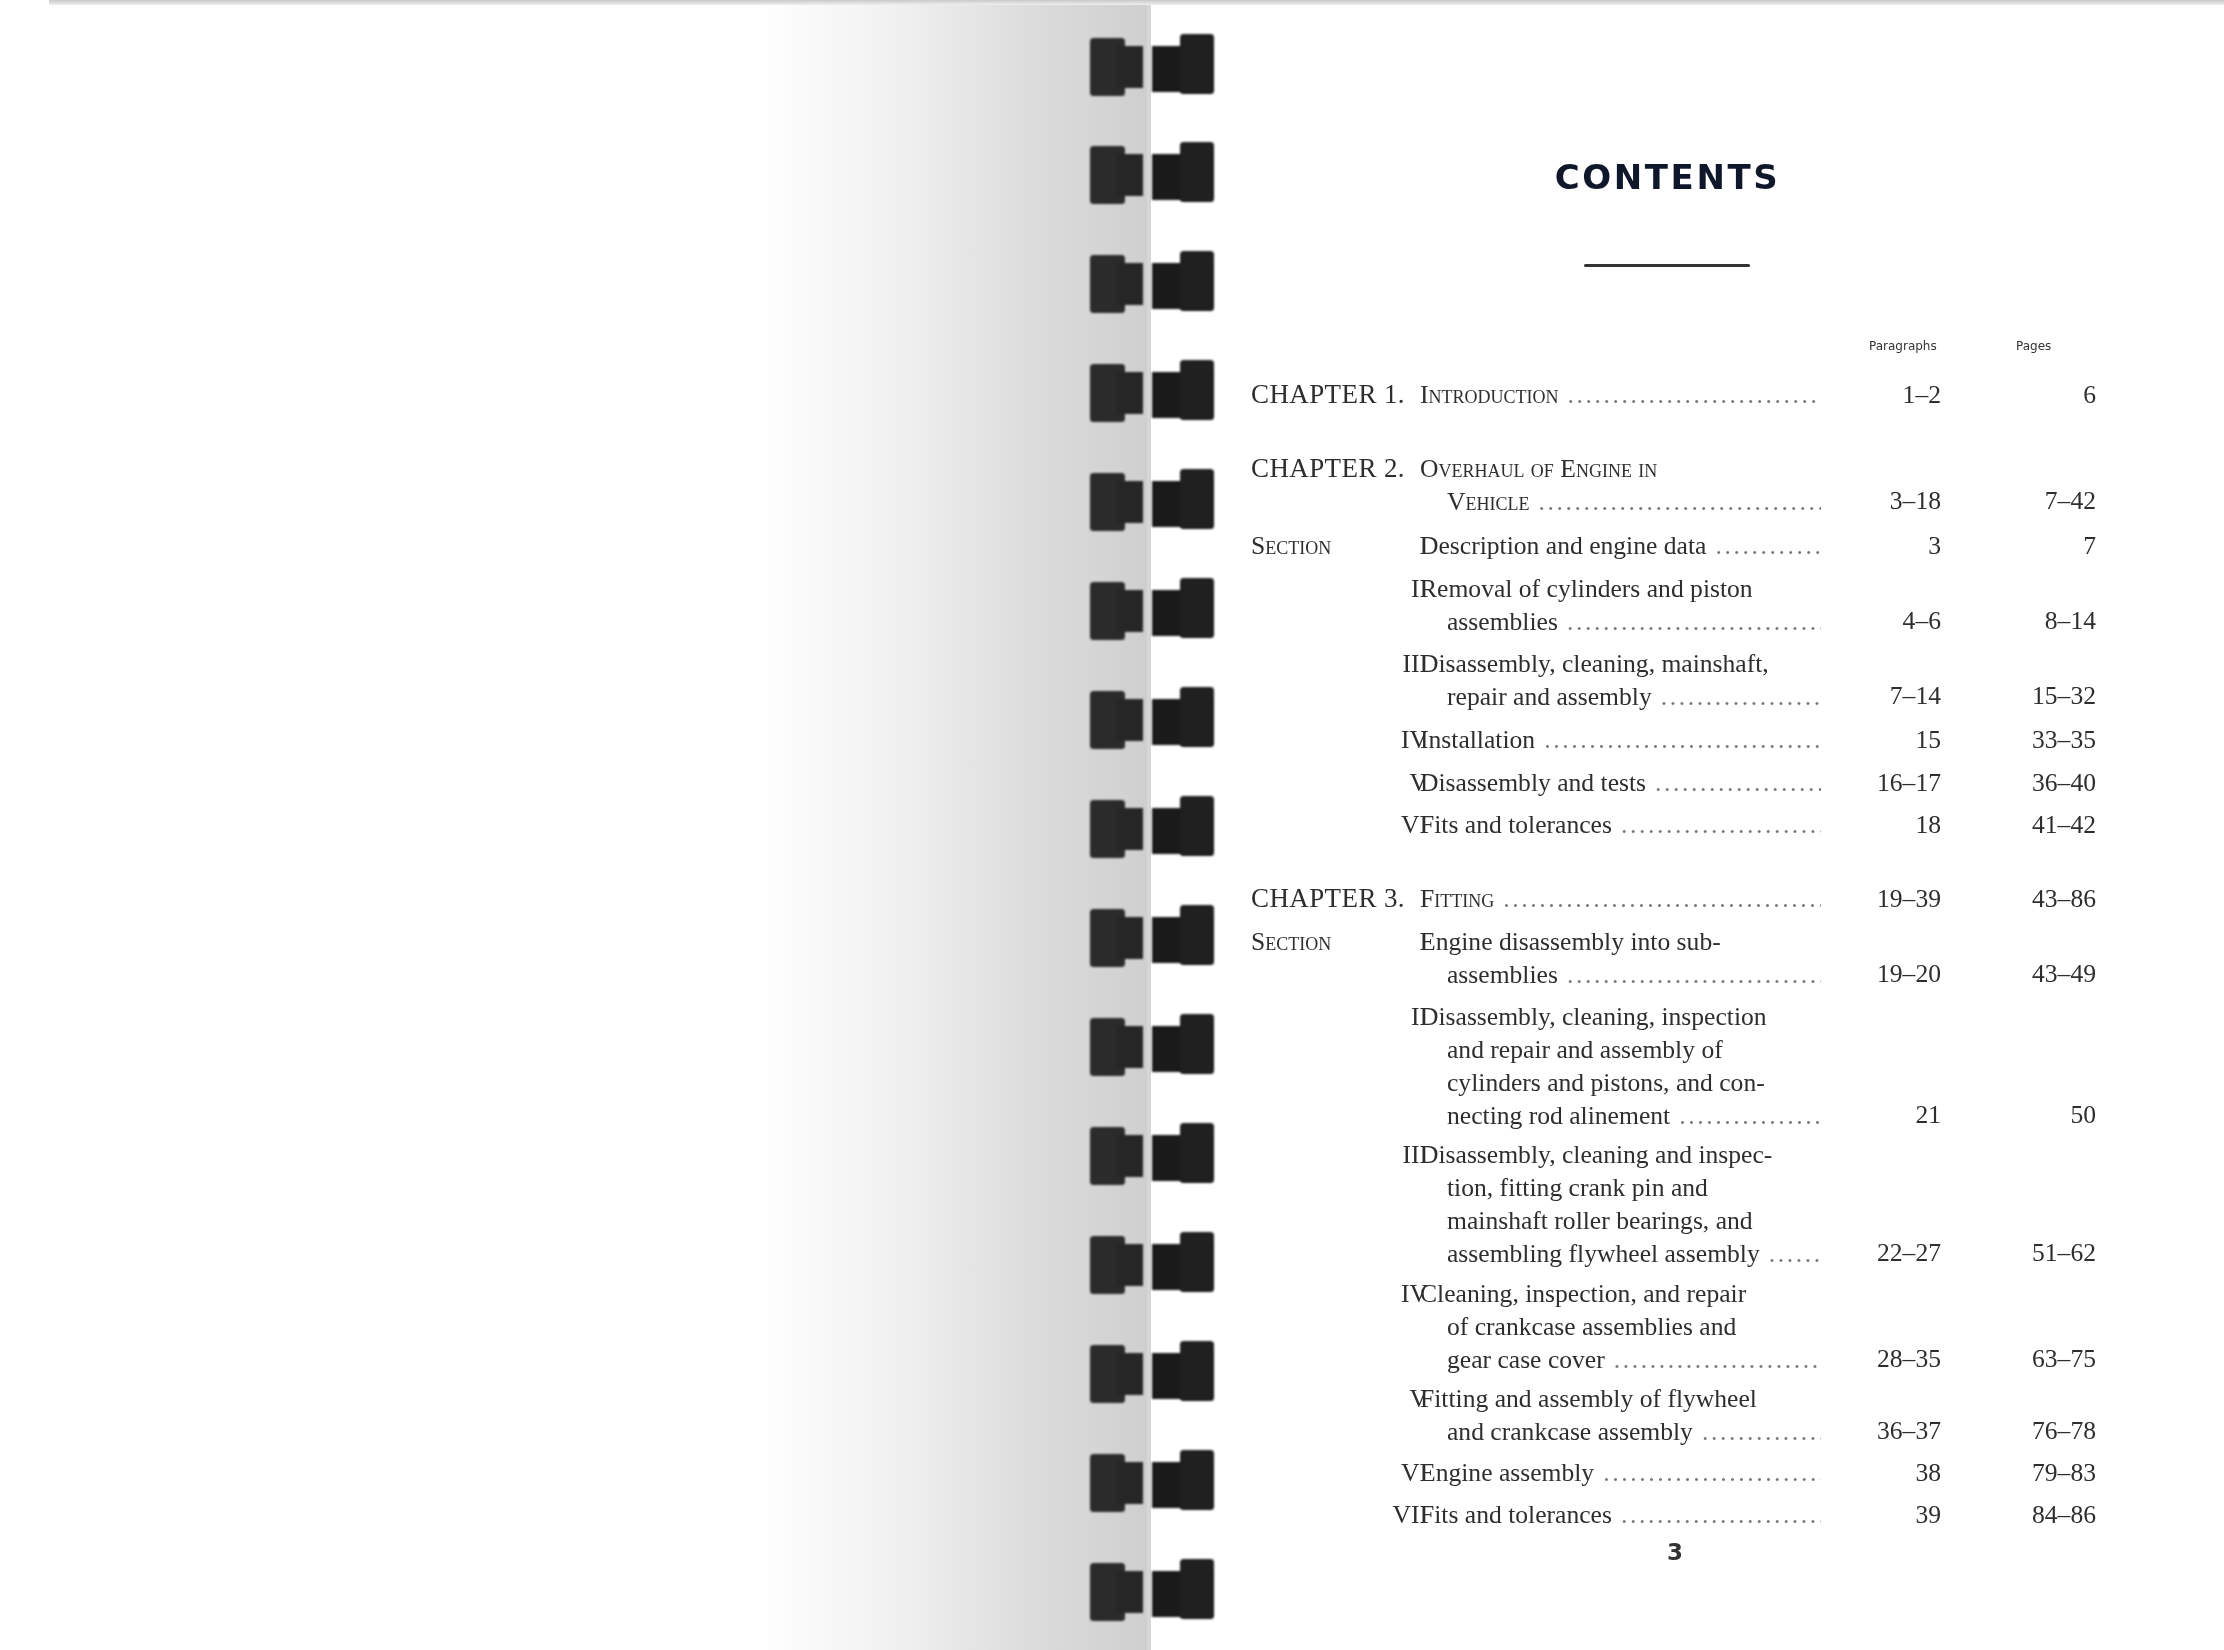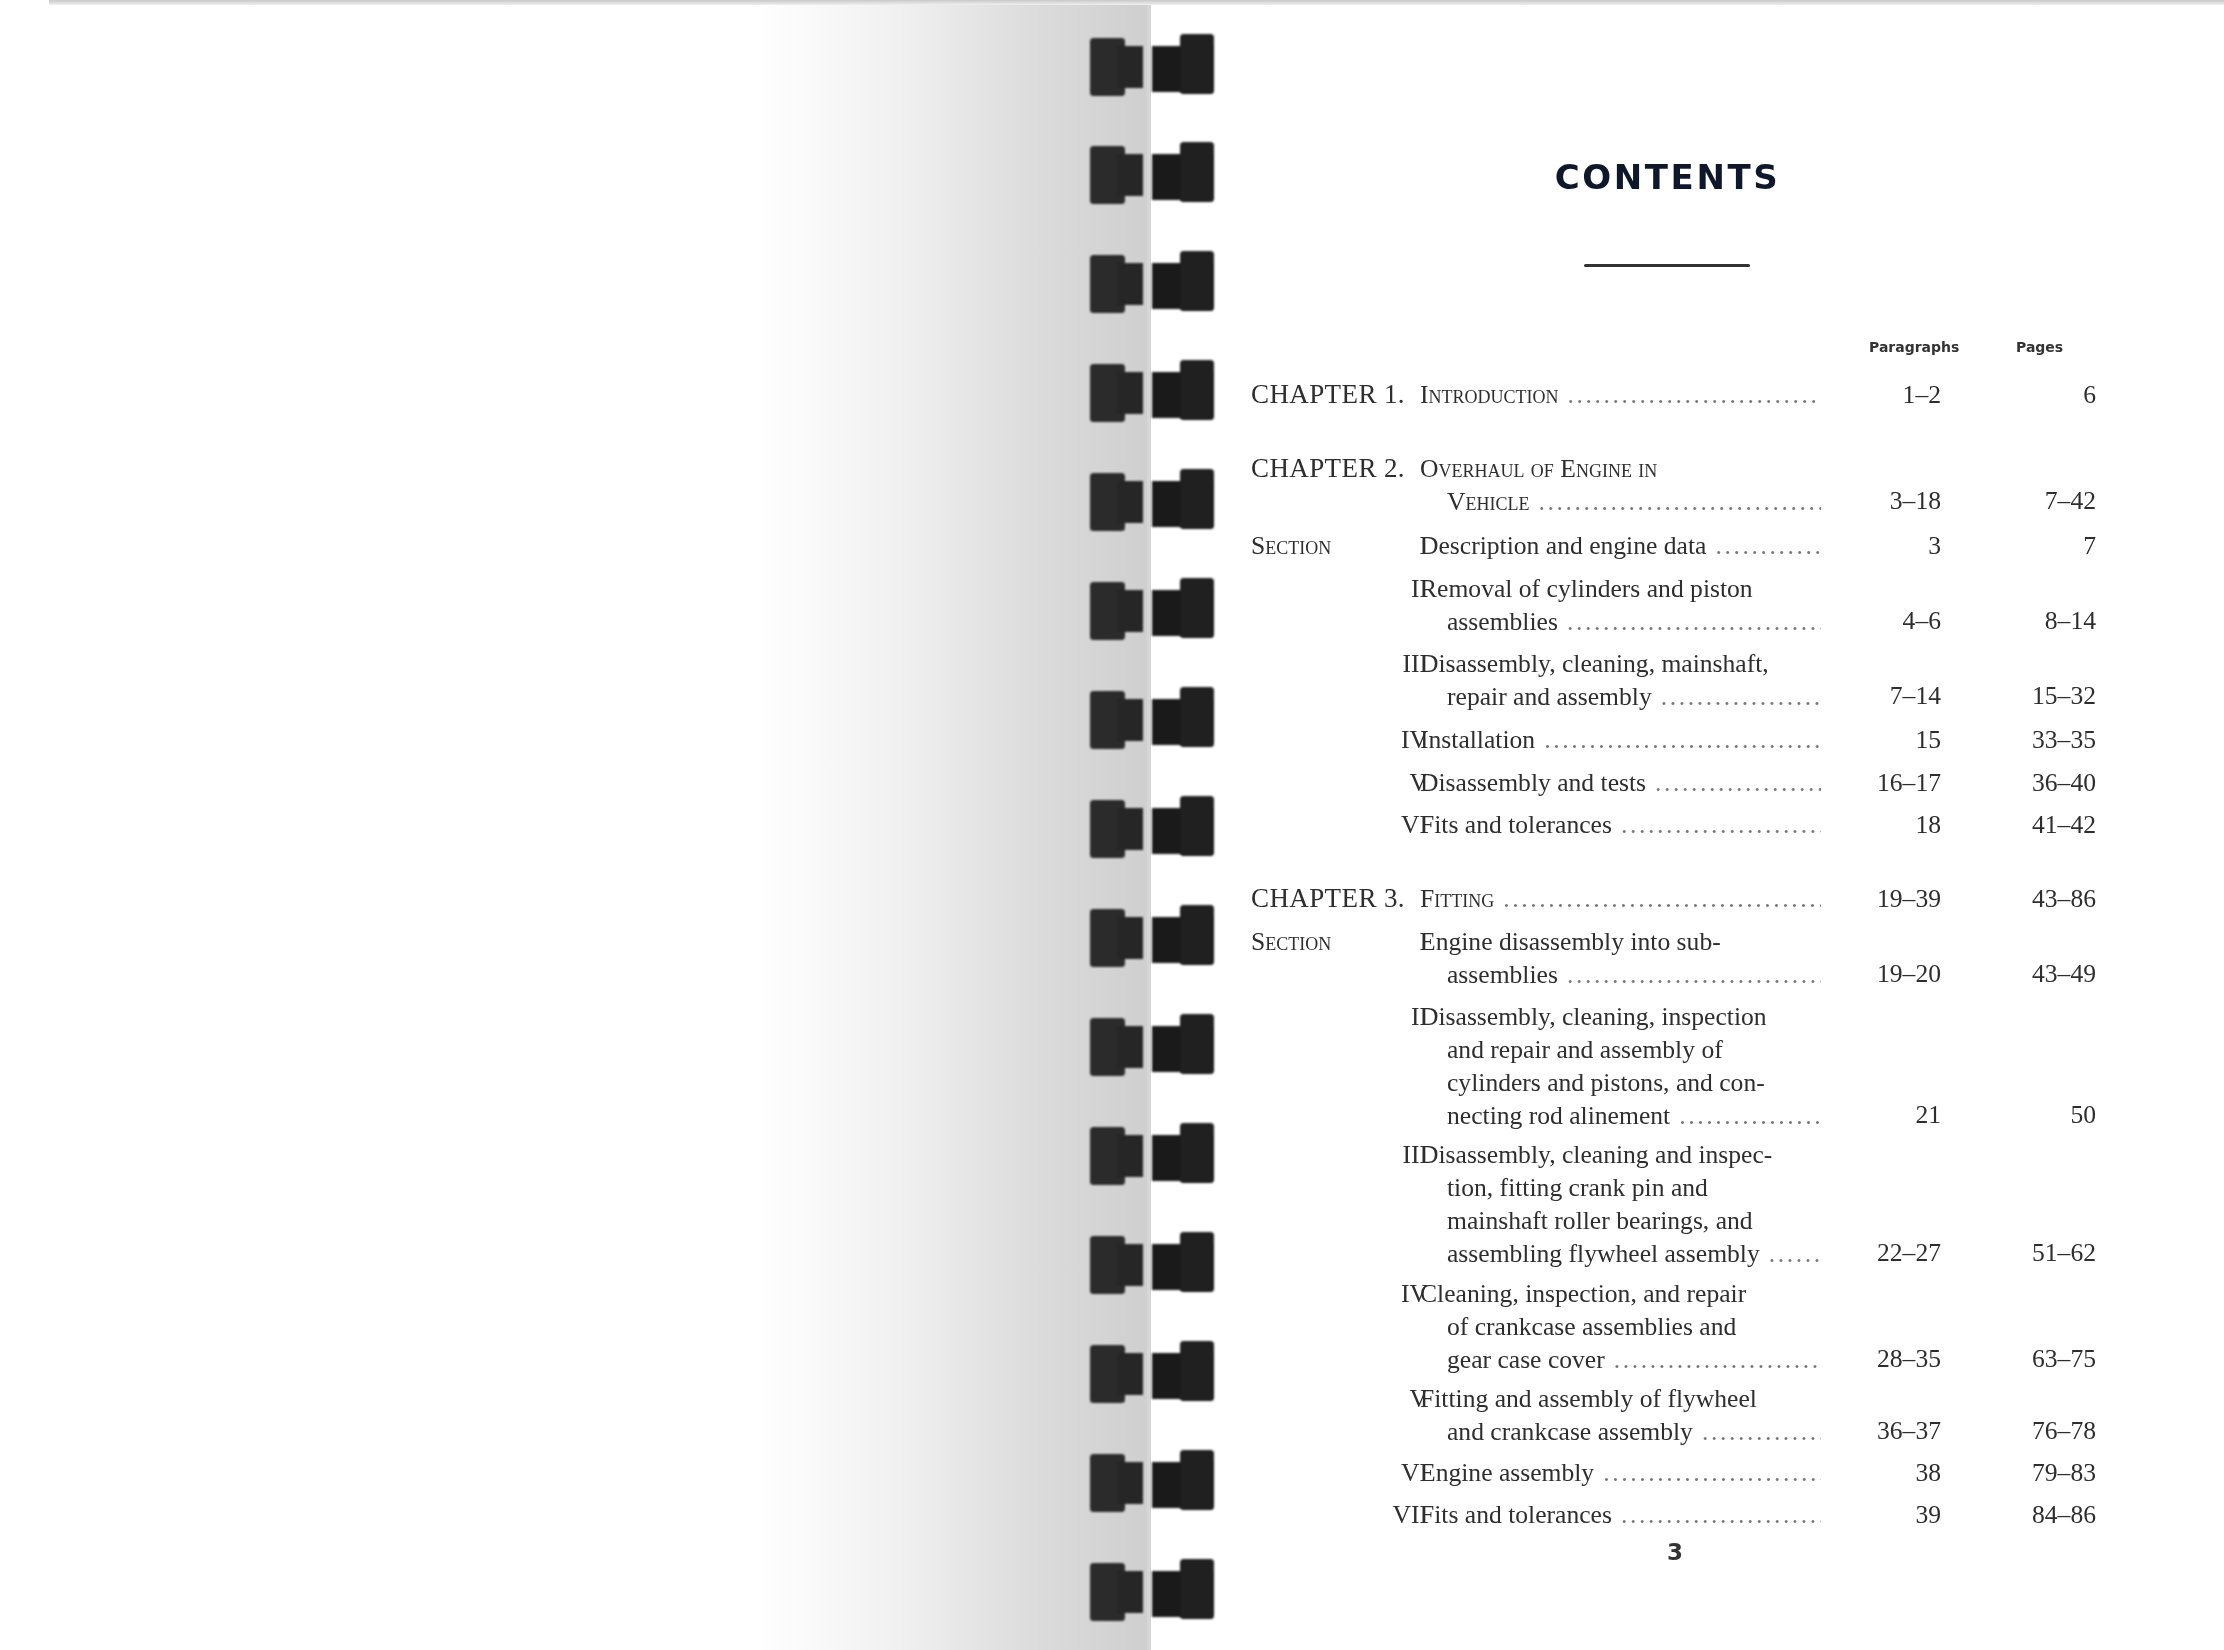--- a/index.html
+++ b/index.html
@@ -25,21 +25,21 @@
   .ring .rt { position: absolute; left: 90px; top: 0; width: 34px; height: 60px; background: #202020; border-radius: 3.5px; filter: blur(1.1px); }
 
   .title {
     position: absolute; left: 1500px; top: 157px; width: 335px; text-align: center;
     font-family: "DejaVu Sans", "Liberation Sans", sans-serif; font-weight: bold;
     font-size: 34px; letter-spacing: 2.6px; color: #0f172a;
   }
   .rule { position: absolute; left: 1584px; top: 264px; width: 166px; height: 2.6px; background: #333; border-radius: 1.8px; }
   .col-head {
     position: absolute; top: 339px; font-family: "DejaVu Sans", "Liberation Sans", sans-serif;
-    font-weight: bold; font-size: 14px; color: #333;
+    font-weight: normal; font-size: 12px; color: #333;
   }
   .col-head.para { left: 1869px; }
   .col-head.pages { left: 2016px; }
 
   .toc { position: absolute; left: 1251px; top: 0; width: 882px; }
   .row { position: absolute; left: 0; width: 882px; font-size: 25.6px; line-height: 33px; }
   .row .label { position: absolute; left: 0; top: 0; white-space: nowrap; }
   .row .label .sc { font-variant: small-caps; }
   .row .num { position: absolute; top: 0; width: 53px; text-align: right; }
   .row .title-text { position: absolute; left: 207px; top: 0; width: 401px; text-align: justify; }

